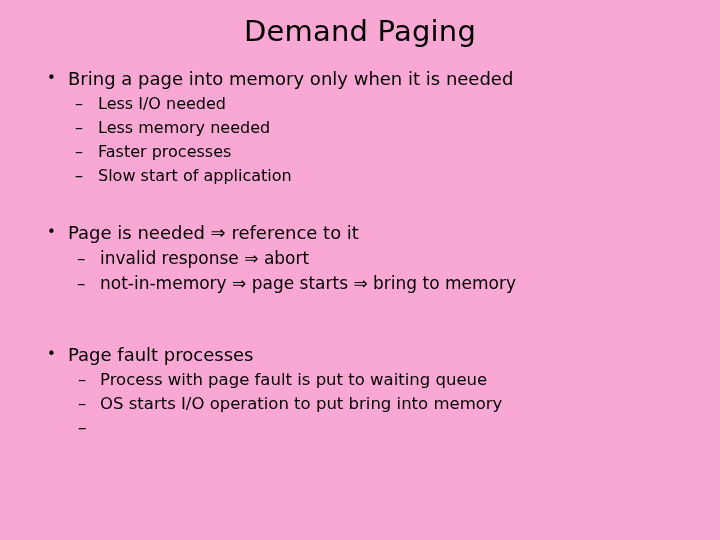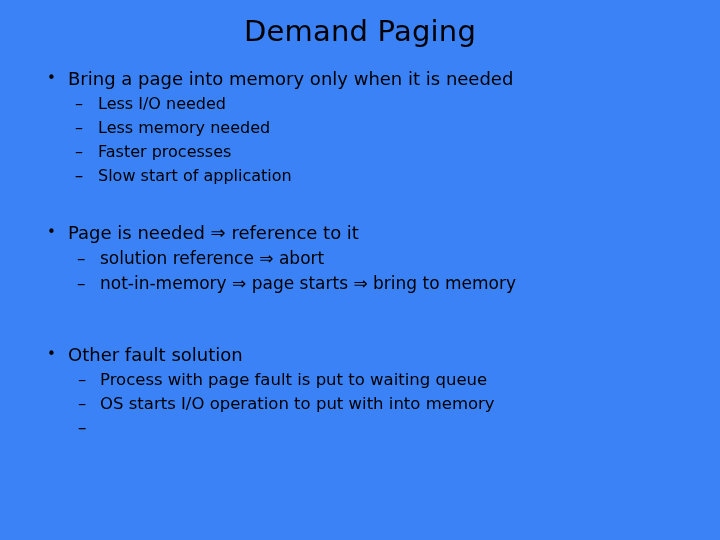--- a/index.html
+++ b/index.html
@@ -12,21 +12,21 @@
     background: #ffffff;
     font-family: "DejaVu Sans", sans-serif;
     color: #000000;
     overflow: hidden;
   }
 
   .slide {
     position: relative;
     width: 720px;
     height: 540px;
-    background: #3b82f6;
+    background: #f9a8d4;
   }
 
   .slide-title {
     position: absolute;
     top: 12px;
     left: 0;
     width: 720px;
     text-align: center;
     font-size: 29px;
     line-height: 38px;
@@ -151,42 +151,42 @@
     </div>
 
     <div class="section section-gap-2">
       <div class="bullet-row">
         <span class="marker">•</span>
         <span>Page is needed ⇒ reference to it</span>
       </div>
       <div class="sub-list tight-top">
         <div class="sub-row lg">
           <span class="marker">–</span>
-          <span>solution reference ⇒ abort</span>
+          <span>invalid response ⇒ abort</span>
         </div>
         <div class="sub-row lg">
           <span class="marker">–</span>
           <span>not-in-memory ⇒ page starts ⇒ bring to memory</span>
         </div>
       </div>
     </div>
 
     <div class="section section-gap-3">
       <div class="bullet-row">
         <span class="marker">•</span>
-        <span>Other fault solution</span>
+        <span>Page fault processes</span>
       </div>
       <div class="sub-list tight-top">
         <div class="sub-row md">
           <span class="marker">–</span>
           <span>Process with page fault is put to waiting queue</span>
         </div>
         <div class="sub-row md">
           <span class="marker">–</span>
-          <span>OS starts I/O operation to put with into memory</span>
+          <span>OS starts I/O operation to put bring into memory</span>
         </div>
         <div class="sub-row md">
           <span class="marker">–</span>
         </div>
         <div class="sub-row md">
           <span class="marker">–</span>
         </div>
       </div>
     </div>
 

